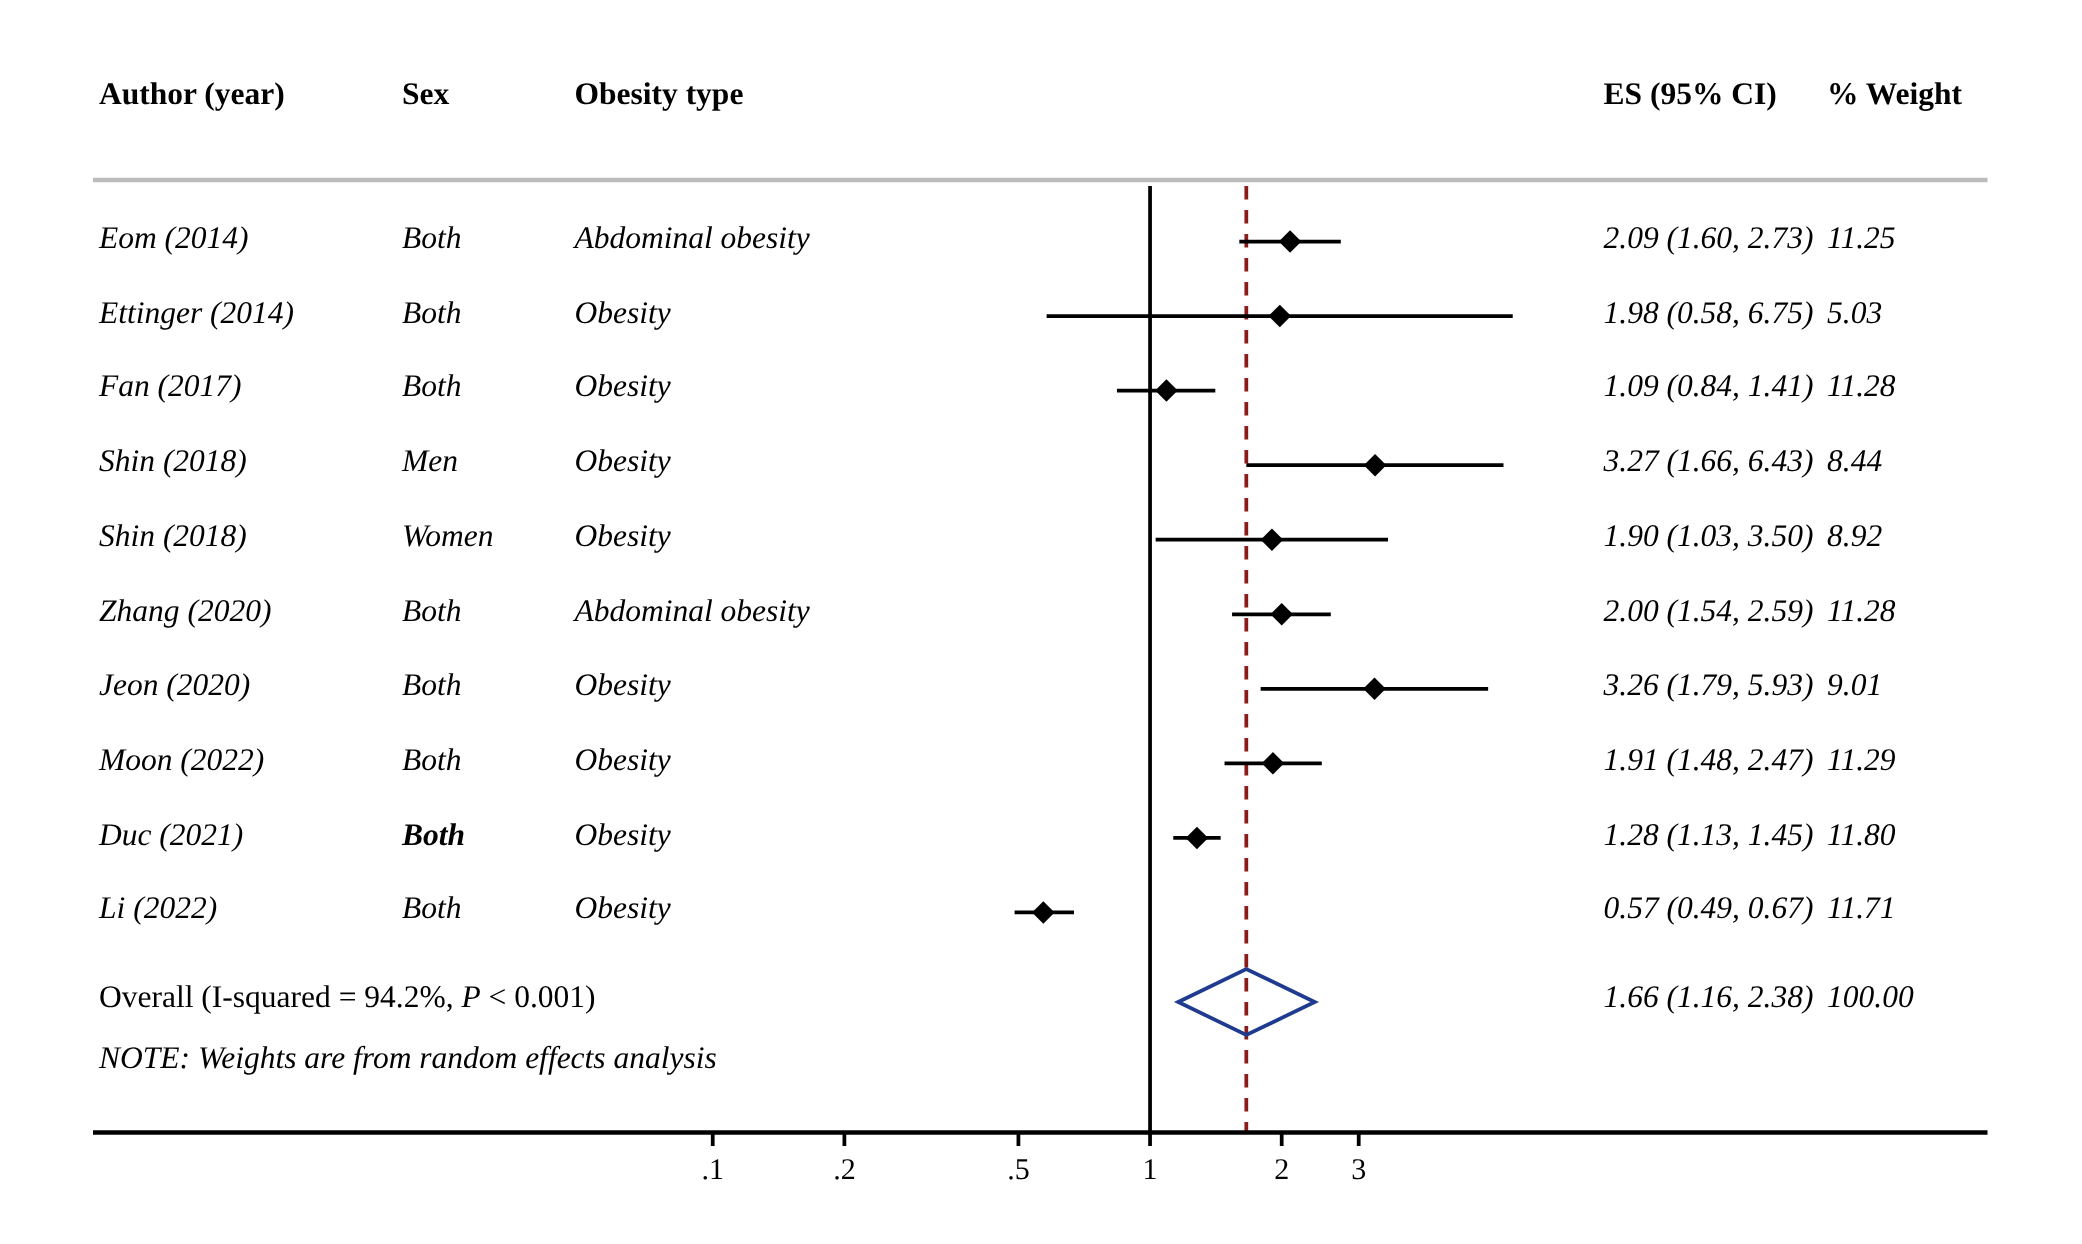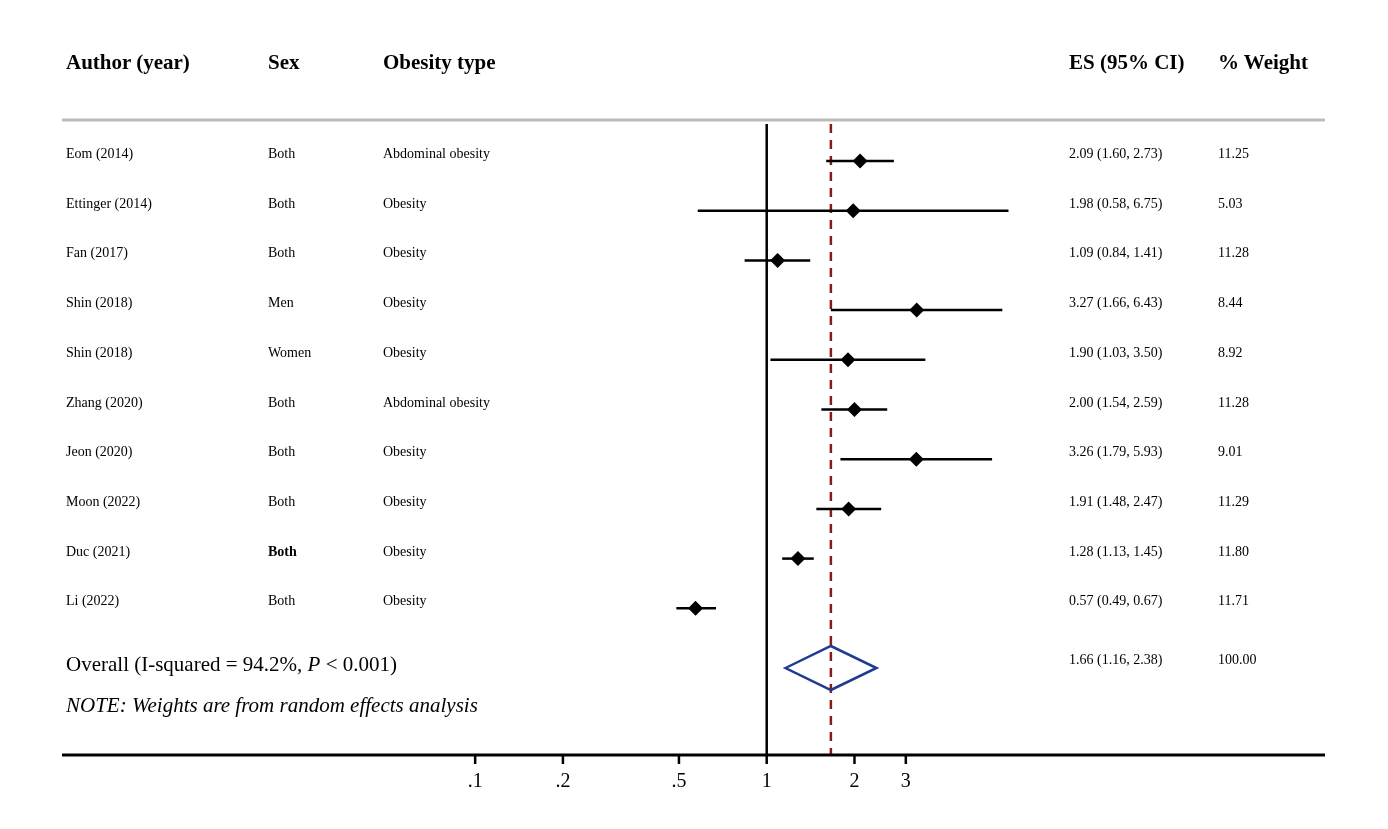--- a/index.html
+++ b/index.html
@@ -23,23 +23,24 @@
   }
   .hdr {
     position: absolute;
     font-weight: bold;
     font-size: 21px;
     white-space: nowrap;
     font-family: "Liberation Serif", serif;
   }
   .cell {
     position: absolute;
-    font-size: 14px;
+    font-size: 21px;
     white-space: nowrap;
     font-family: "Liberation Serif", serif;
+    font-style: italic;
   }
   .cell.bolded { font-weight: bold; }
   .axlabel {
     position: absolute;
     font-size: 20px;
     white-space: nowrap;
     text-align: center;
     font-family: "Liberation Serif", serif;
   }
   .note {

